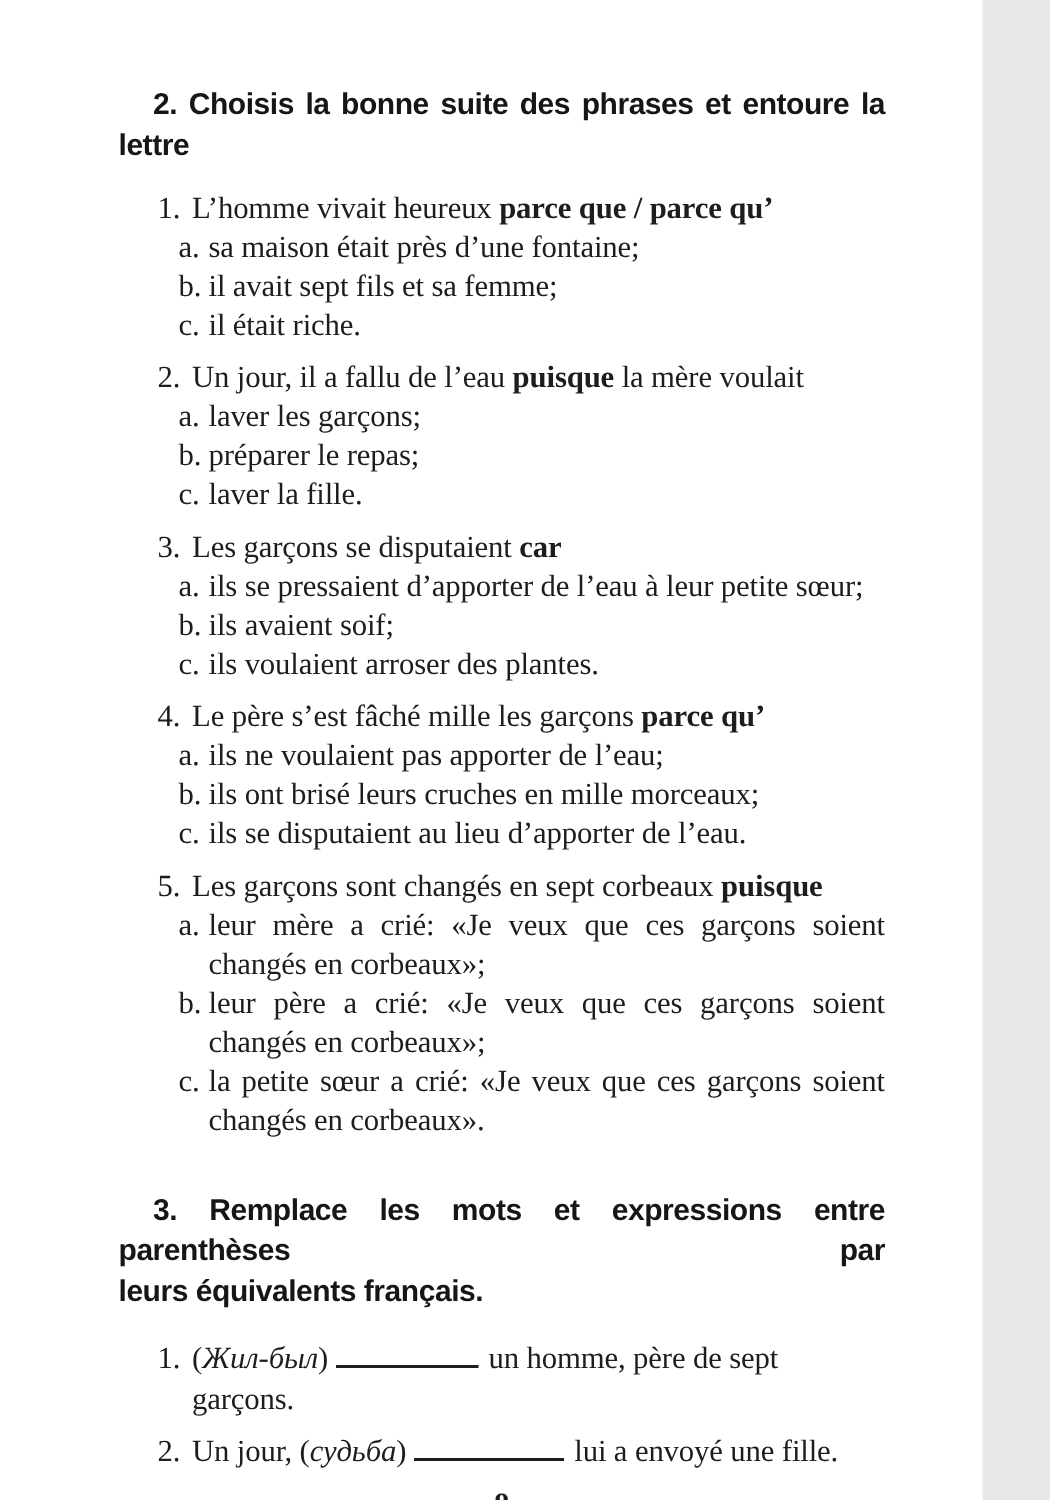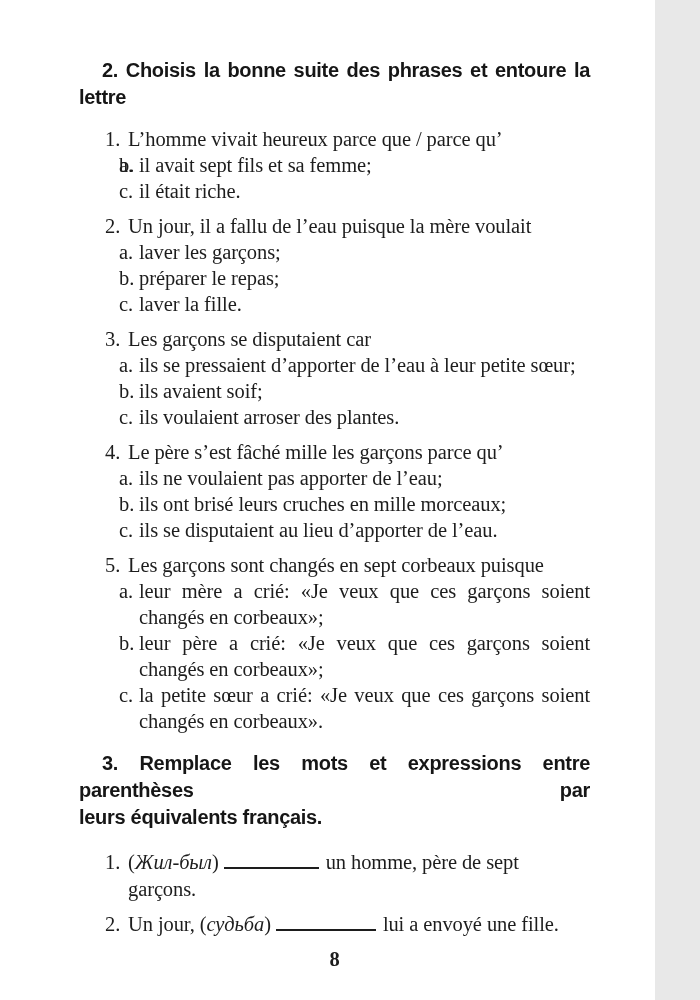--- a/index.html
+++ b/index.html
@@ -34,32 +34,32 @@
   .mc-list { margin-top: 15px; }
   .mc-item {
     font-family: "Liberation Serif", serif;
     font-size: 20.5px;
     line-height: 26px;
     letter-spacing: -0.1px;
   }
   .mc-item + .mc-item { margin-top: 9px; }
   .stem { position: relative; padding-left: 49px; }
   .stem .num { position: absolute; left: 26px; }
-  .stem b { font-weight: normal; }
+  .stem b { font-weight: bold; }
   .option { position: relative; padding-left: 60px; }
   .option .letter { position: absolute; left: 40px; }
   .option .l1 {
     display: block;
     text-align: justify;
     text-align-last: justify;
   }
   .option .l2 { display: block; }
 
   
-  .ex3 { margin-top: 16px; }
+  .ex3 { margin-top: 34px; }
   .fill-list { margin-top: 18px; }
   .fill-item {
     position: relative;
     padding-left: 49px;
     font-family: "Liberation Serif", serif;
     font-size: 20.5px;
     line-height: 27px;
     letter-spacing: -0.1px;
   }
   .fill-item + .fill-item { margin-top: 8px; }
@@ -88,21 +88,21 @@
 <div class="page">
 
   <div class="ex-heading">
     <span class="hl1">2. Choisis la bonne suite des phrases et entoure la lettre</span>
   </div>
 
   <div class="mc-list">
 
     <div class="mc-item">
       <div class="stem"><span class="num">1.</span><span>L’homme vivait heureux </span><b>parce que / parce qu’</b><span></span></div>
-      <div class="option"><span class="letter">a.</span></div>
+      <div class="option"><span class="letter">a.</span><span>sa maison était près d’une fontaine;</span></div>
       <div class="option"><span class="letter">b.</span><span>il avait sept fils et sa femme;</span></div>
       <div class="option"><span class="letter">c.</span><span>il était riche.</span></div>
     </div>
 
     <div class="mc-item">
       <div class="stem"><span class="num">2.</span><span>Un jour, il a fallu de l’eau </span><b>puisque</b><span> la mère voulait</span></div>
       <div class="option"><span class="letter">a.</span><span>laver les garçons;</span></div>
       <div class="option"><span class="letter">b.</span><span>préparer le repas;</span></div>
       <div class="option"><span class="letter">c.</span><span>laver la fille.</span></div>
     </div>

